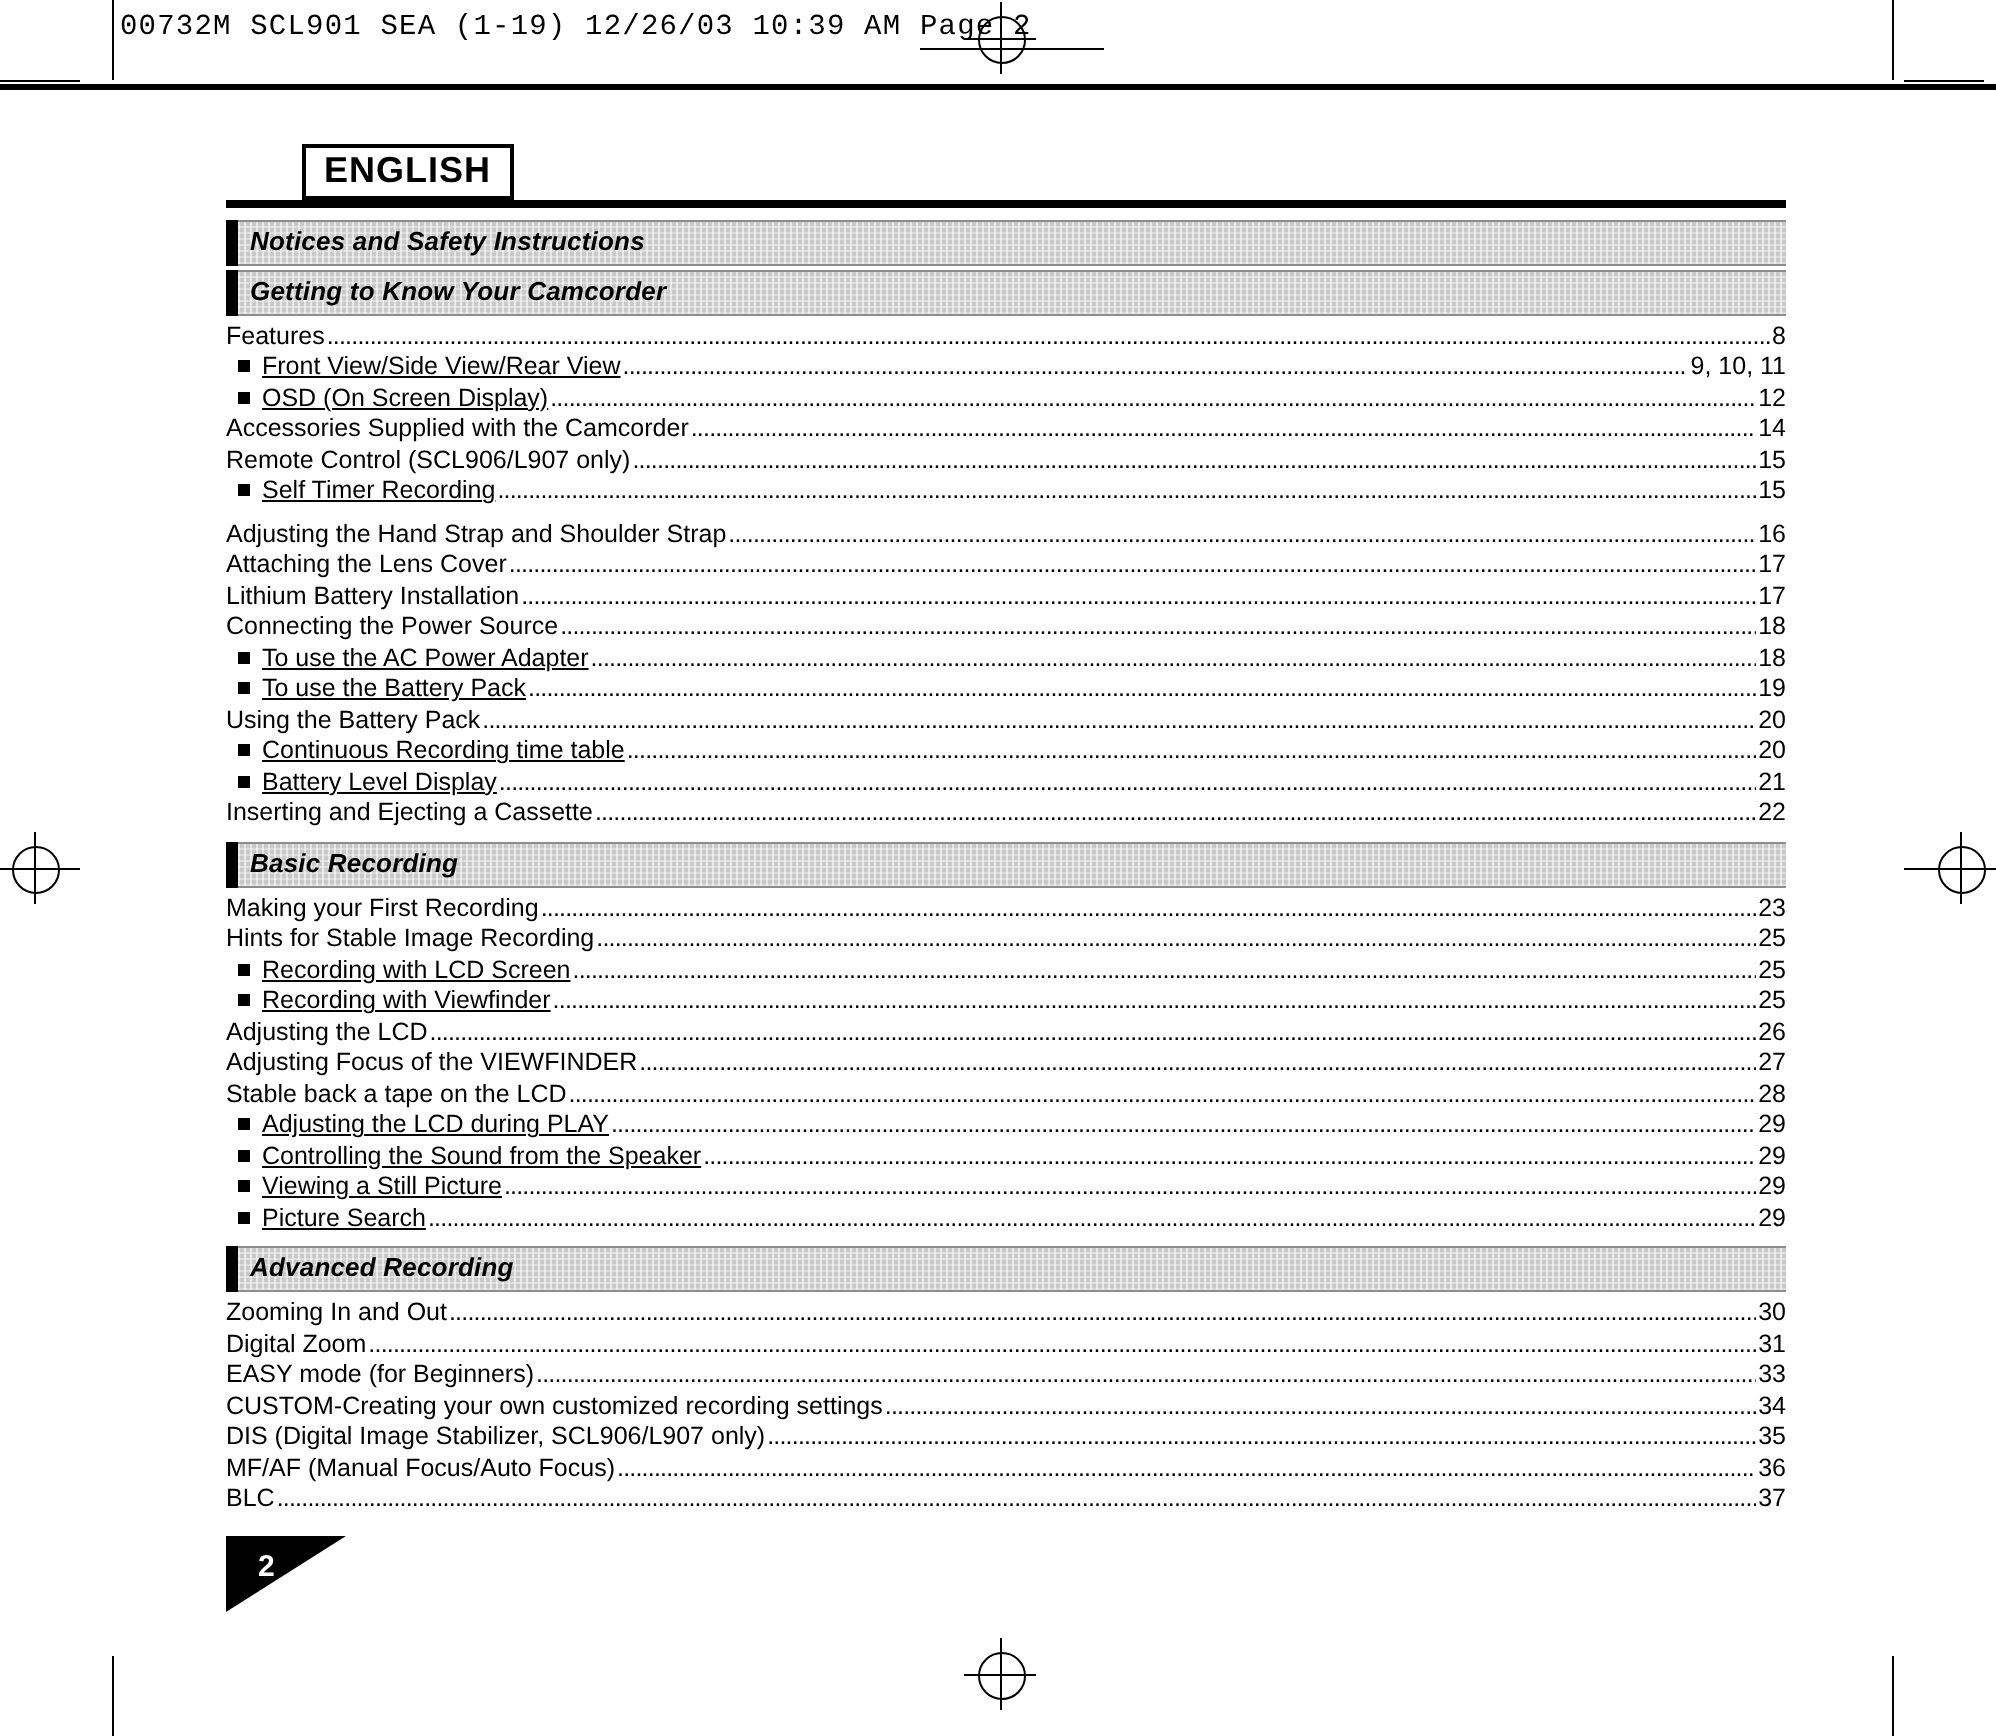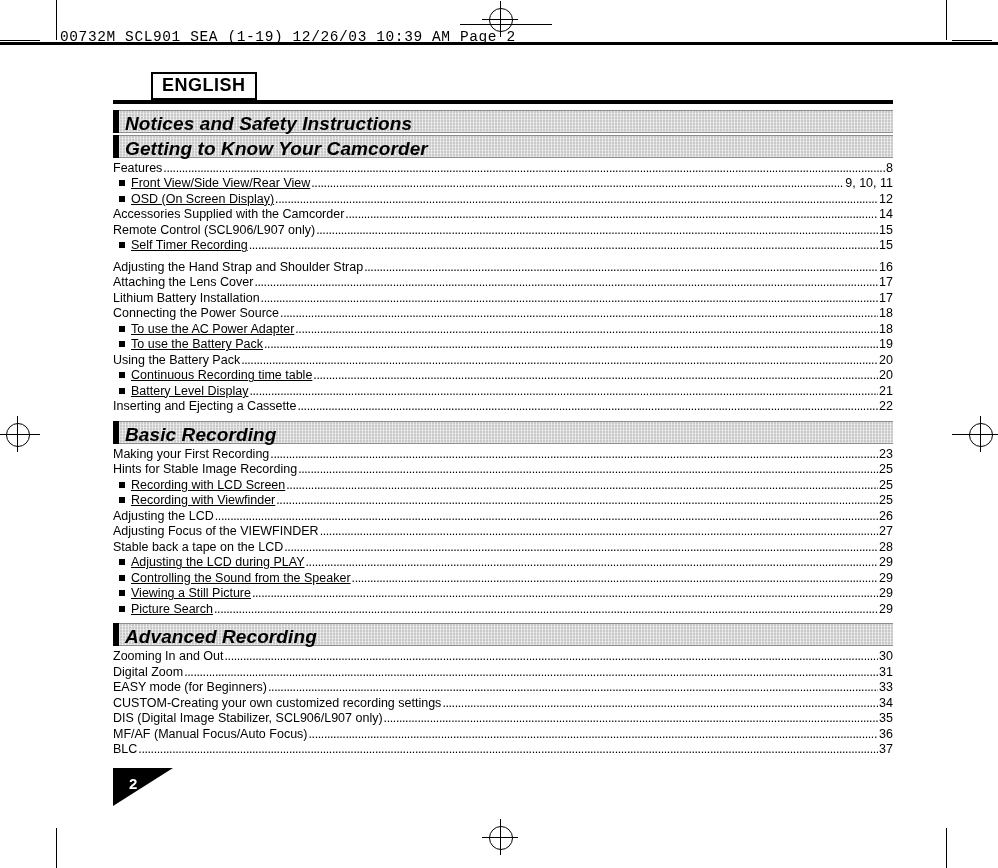--- a/index.html
+++ b/index.html
@@ -39,21 +39,20 @@
 
   
   .slug {
     position: absolute;
     left: 60px;
     top: 6px;
     font-family: "Liberation Mono", monospace;
     font-size: 14.5px;
     letter-spacing: 0.6px;
     white-space: nowrap;
-    margin-top: 23px;
   }
   .slug-rule {
     position: absolute;
     left: 460px;
     top: 24px;
     width: 92px;
     height: 1px;
     background: #000;
   }
 
@@ -117,21 +116,21 @@
     position: absolute;
     left: 0; top: -1px;
     width: 6px;
     height: 23px;
     background: #000;
   }
   .band span {
     position: absolute;
     left: 12px;
     top: 2px;
-    font-size: 19px;
+    font-size: 13px;
     font-weight: bold;
     font-style: italic;
     letter-spacing: 0.1px;
   }
 
   
   .entries { margin: 3px 0 6px 0; }
 
   .entry {
     display: flex;

